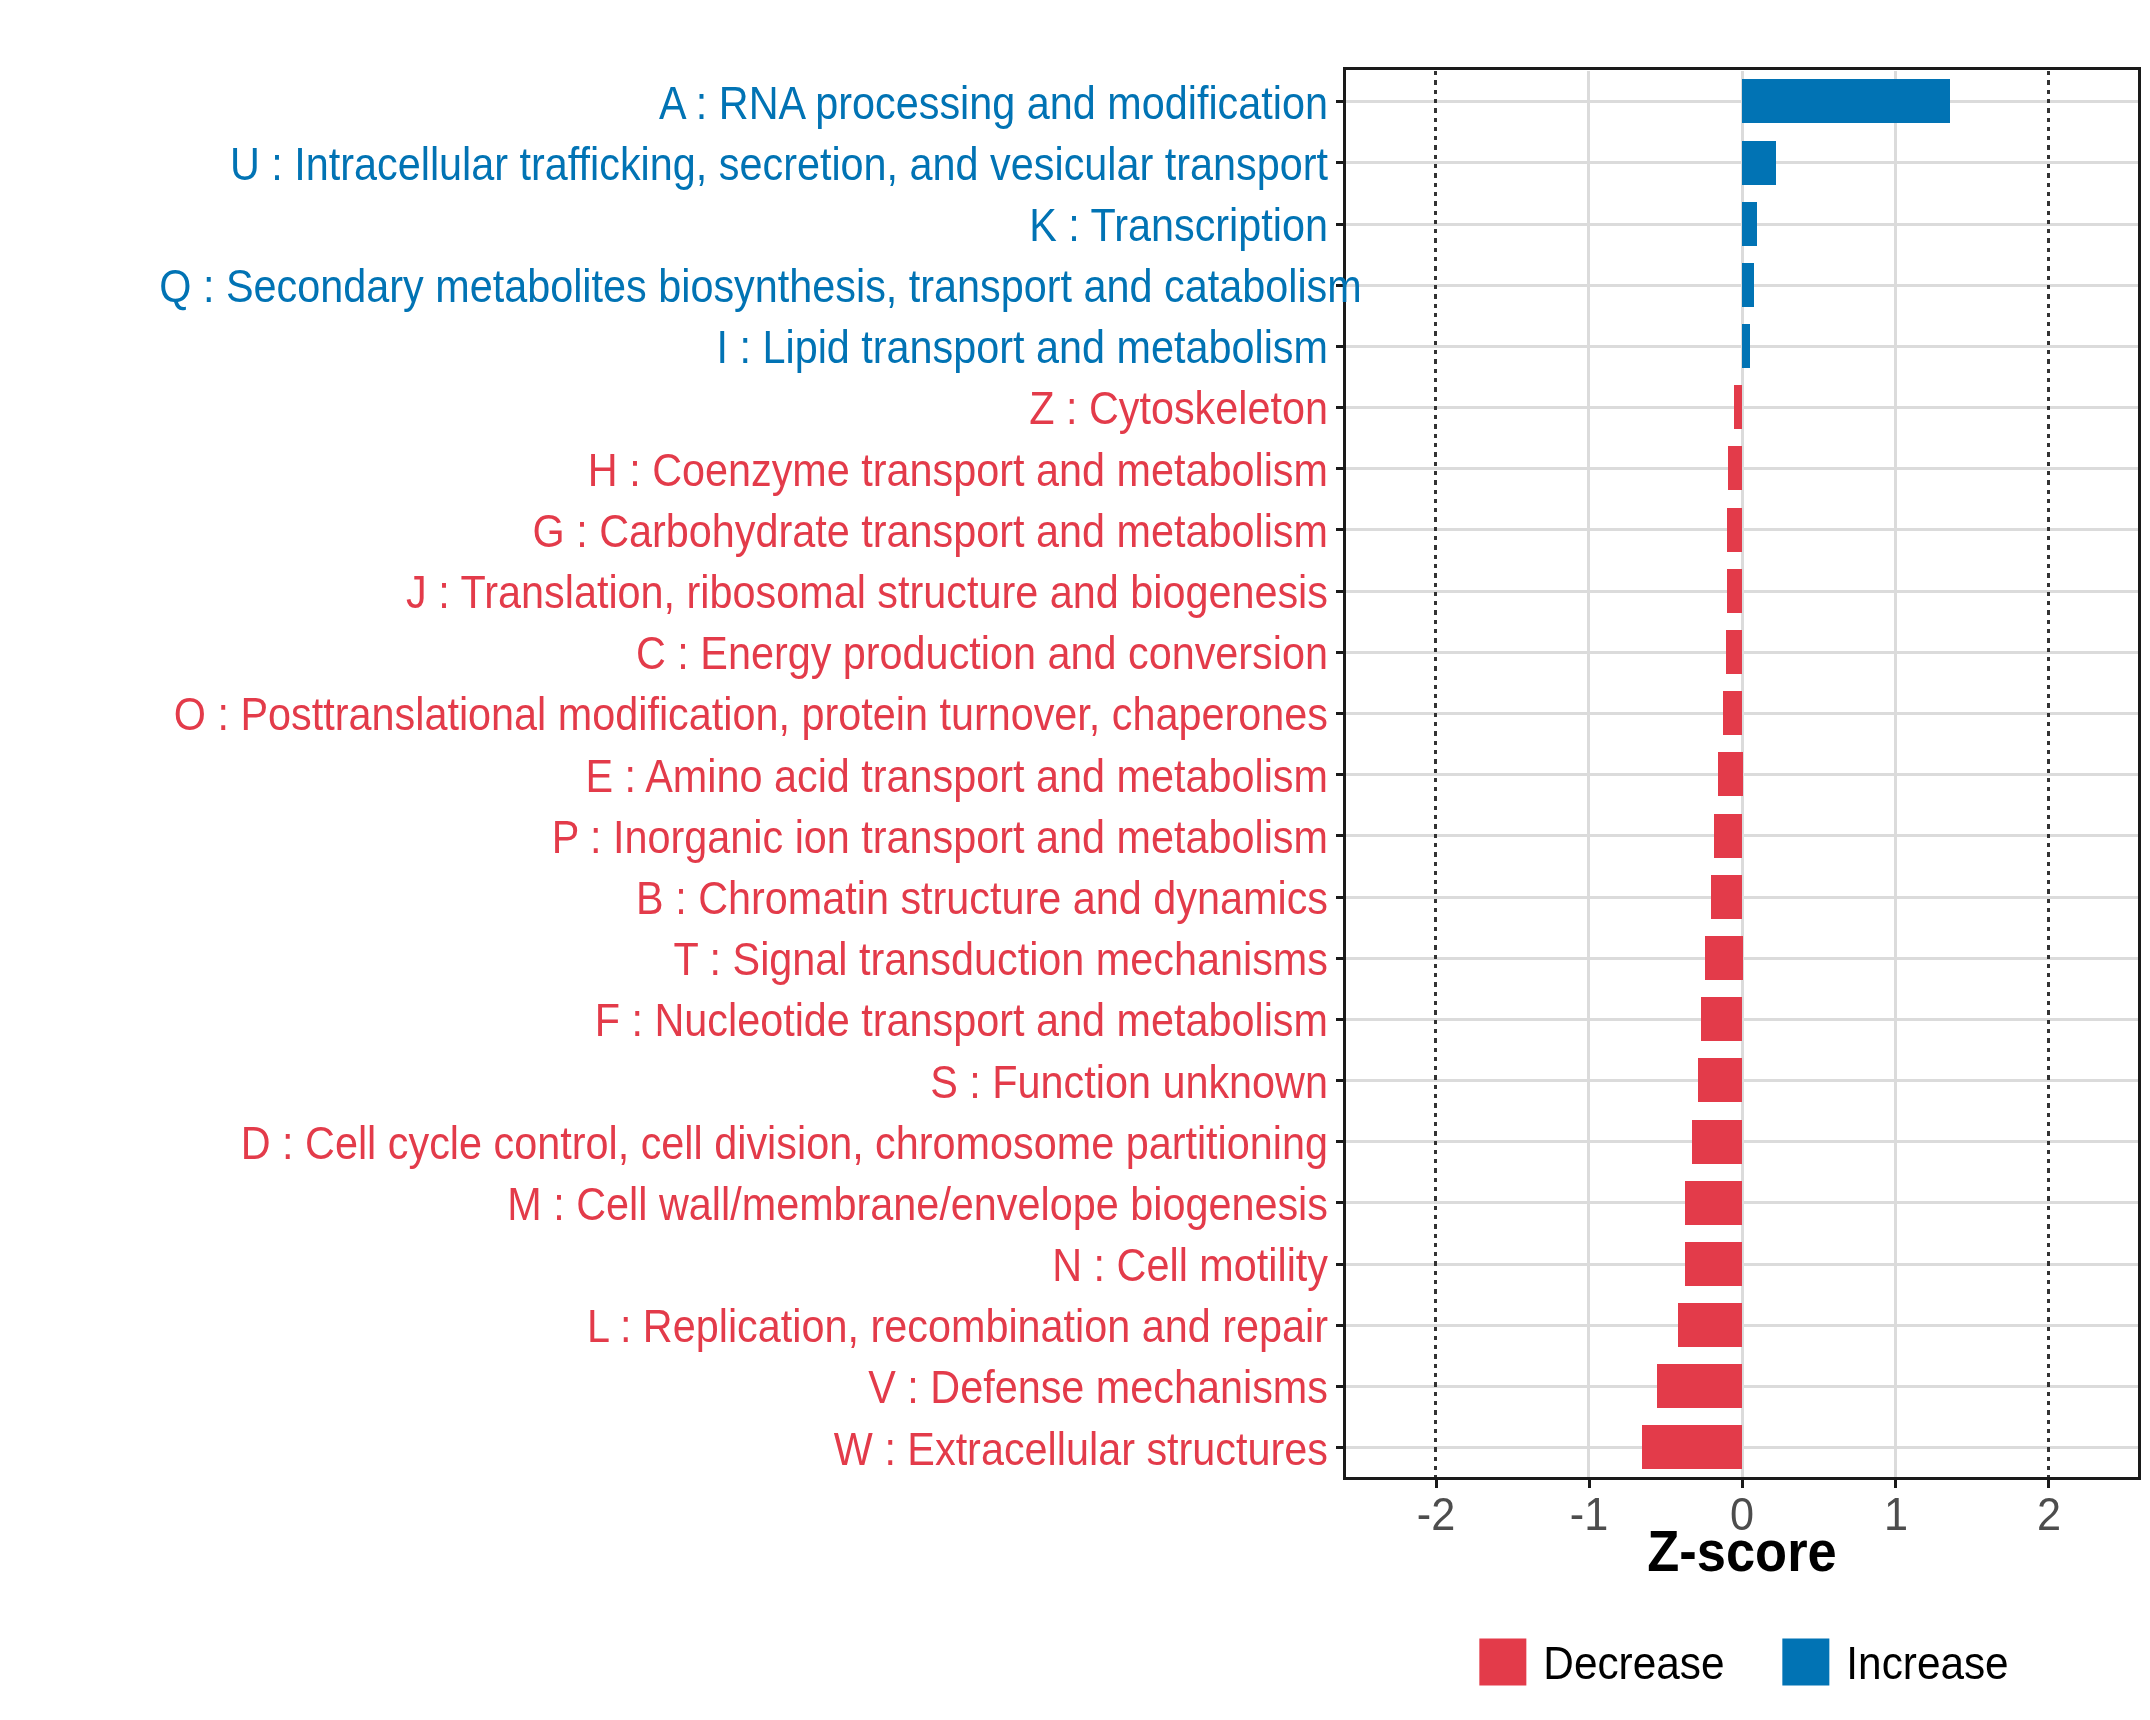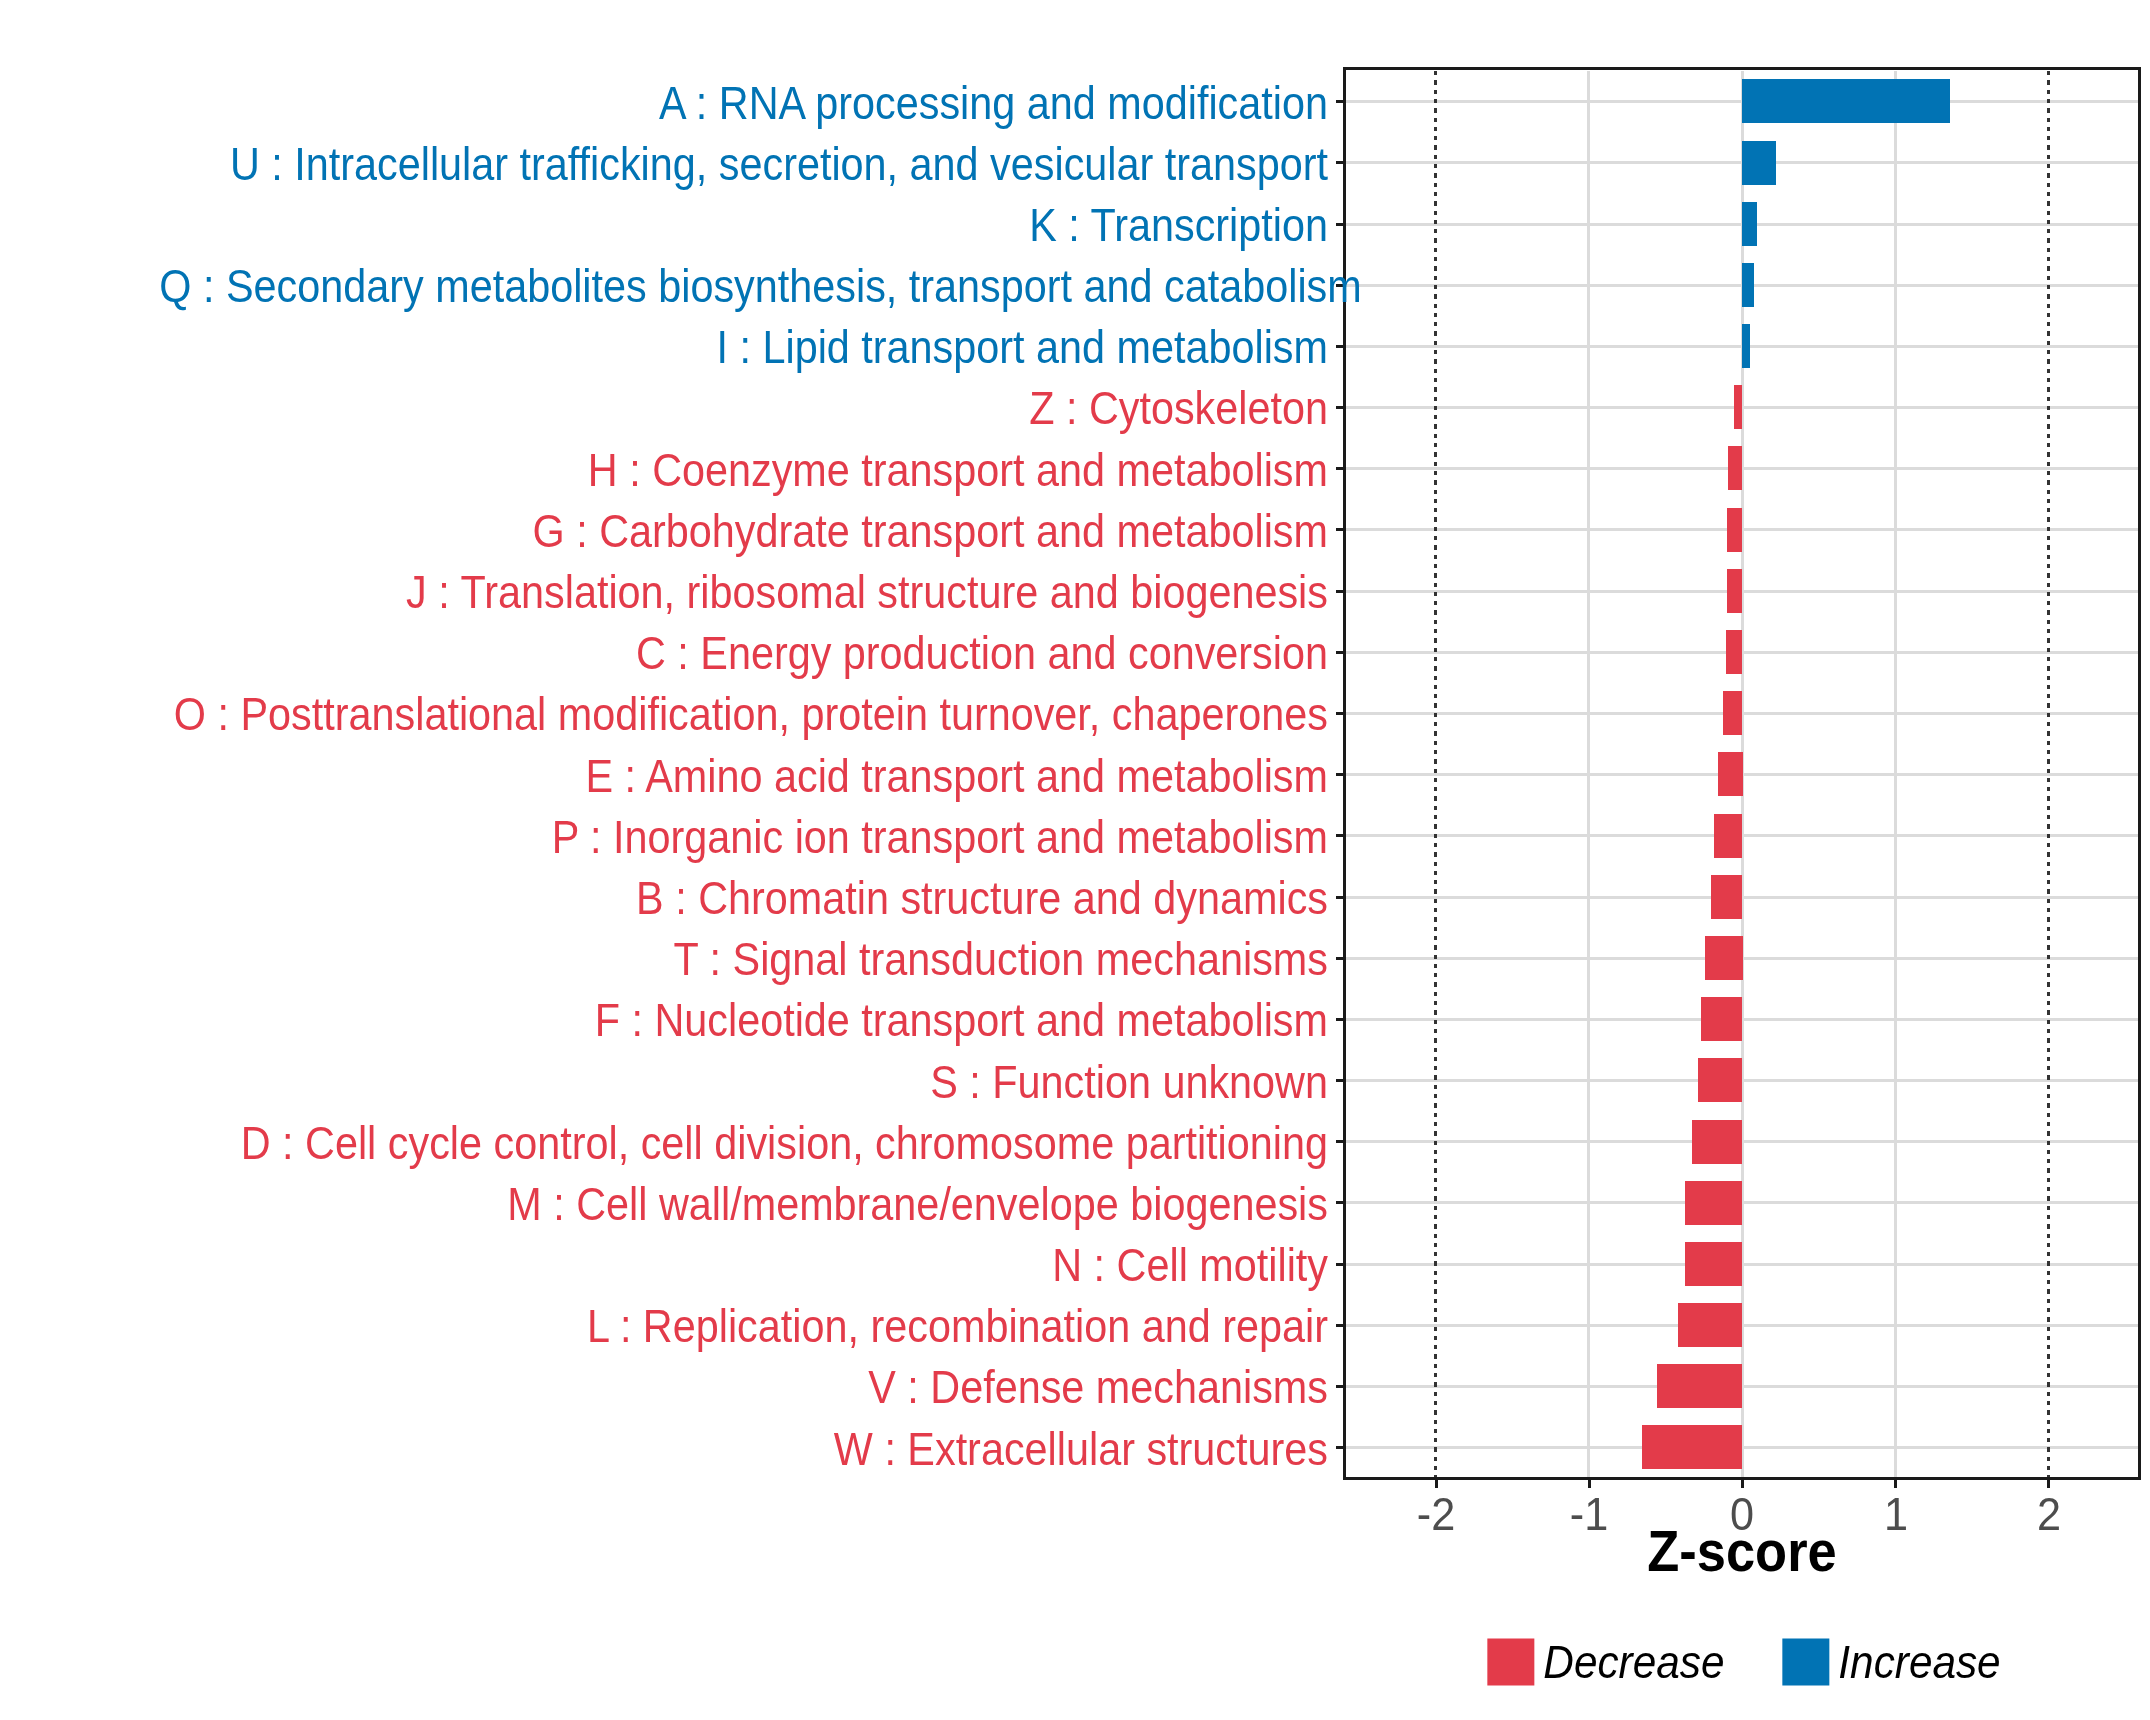--- a/index.html
+++ b/index.html
@@ -59,21 +59,21 @@
     transform-origin:50% 0;
     white-space:nowrap;
   }
   #legend{
     position:absolute;
     display:flex;
     align-items:center;
     gap:42px;
     transform:translate(-50%,-50%);
   }
-  .legend-item{display:flex;align-items:flex-start;gap:9px;font-style:italic;}
+  .legend-item{display:flex;align-items:center;gap:17px;}
   .legend-swatch{width:47px;height:47px;}
   .legend-label{
     font-size:46px;color:#000000;line-height:1;white-space:nowrap;
     transform:scaleX(0.92);transform-origin:0 50%;
   }
 </style>
 </head>
 <body>
 
 <div id="figure">

